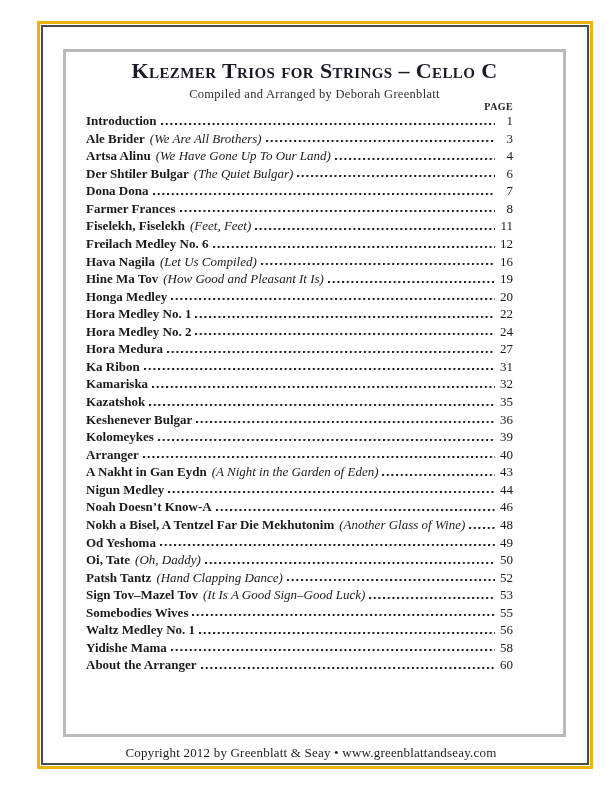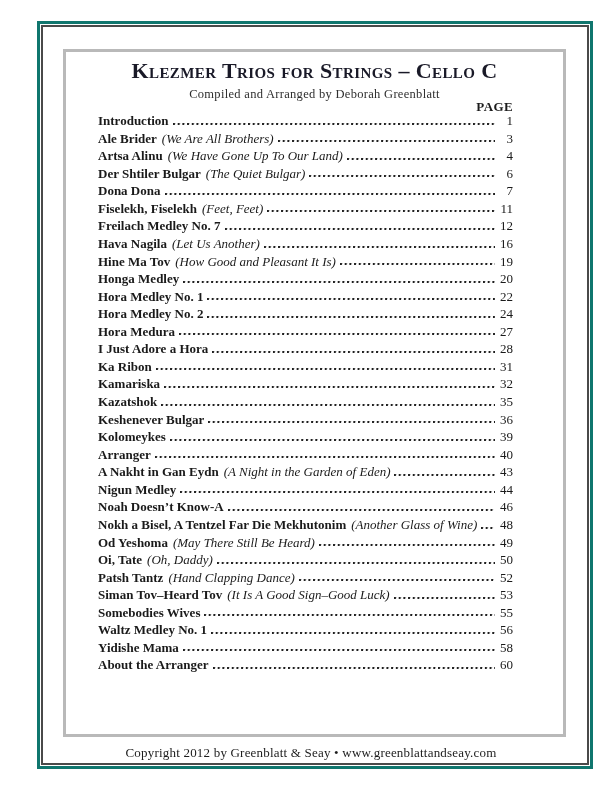--- a/index.html
+++ b/index.html
@@ -8,21 +8,21 @@
     width: 612px; height: 792px;
     background: #ffffff;
     font-family: "Liberation Serif", "DejaVu Serif", serif;
     color: #1a1a1a;
     overflow: hidden;
   }
   .frame-outer {
     position: absolute; left: 37px; top: 21px;
     width: 556px; height: 748px;
     box-sizing: border-box;
-    border: 3px solid #0f766e;
+    border: 3px solid #eab308;
     padding: 1px;
   }
   .frame-inner {
     position: relative;
     width: 100%; height: 100%;
     box-sizing: border-box;
     border: 2px solid #4a4a4a;
   }
   .content-box {
     position: absolute; left: 20px; top: 22px;
@@ -44,26 +44,26 @@
     text-align: center;
     font-size: 12.5px; line-height: 14px;
     margin-top: 3px;
     color: #2e2e2e;
     letter-spacing: 0.3px;
   }
   .page-label {
     text-align: right;
     padding-right: 50px;
     margin-top: 1px;
-    font-size: 13px; line-height: 10px;
+    font-size: 10px; line-height: 10px;
     font-weight: bold;
     letter-spacing: 0.4px;
     color: #1c1c1c;
   }
-  .toc { padding: 0 50px 0 32px; }
+  .toc { padding: 0 50px 0 20px; }
   .row {
     display: flex;
     align-items: baseline;
     height: 17.57px; line-height: 17.57px;
     font-size: 13px;
     white-space: nowrap;
     overflow: hidden;
   }
   .row .t { font-weight: bold; }
   .row .s { font-style: italic; margin-left: 5px; }
@@ -127,39 +127,45 @@
               <span class="num">6</span>
             </div>
 
             <div class="row">
               <span class="t">Dona Dona</span>
 
               <span class="leader"></span>
               <span class="num">7</span>
             </div>
 
+            <div class="row">
+              <span class="t">Farmer Frances</span>
+
+              <span class="leader"></span>
+              <span class="num">8</span>
+            </div>
 
             <div class="row">
               <span class="t">Fiselekh, Fiselekh</span>
               <span class="s">(Feet, Feet)</span>
               <span class="leader"></span>
               <span class="num">11</span>
             </div>
 
             <div class="row">
-              <span class="t">Freilach Medley No. 7</span>
+              <span class="t">Freilach Medley No. 6</span>
 
               <span class="leader"></span>
               <span class="num">12</span>
             </div>
 
 
             <div class="row">
               <span class="t">Hava Nagila</span>
-              <span class="s">(Let Us Another)</span>
+              <span class="s">(Let Us Compiled)</span>
               <span class="leader"></span>
               <span class="num">16</span>
             </div>
 
             <div class="row">
               <span class="t">Hine Ma Tov</span>
               <span class="s">(How Good and Pleasant It Is)</span>
               <span class="leader"></span>
               <span class="num">19</span>
             </div>
@@ -185,26 +191,20 @@
               <span class="num">24</span>
             </div>
 
             <div class="row">
               <span class="t">Hora Medura</span>
 
               <span class="leader"></span>
               <span class="num">27</span>
             </div>
 
-            <div class="row">
-              <span class="t">I Just Adore a Hora</span>
-
-              <span class="leader"></span>
-              <span class="num">28</span>
-            </div>
 
             <div class="row">
               <span class="t">Ka Ribon</span>
 
               <span class="leader"></span>
               <span class="num">31</span>
             </div>
 
             <div class="row">
               <span class="t">Kamariska</span>
@@ -264,41 +264,40 @@
 
             <div class="row">
               <span class="t">Nokh a Bisel, A Tentzel Far Die Mekhutonim</span>
               <span class="s">(Another Glass of Wine)</span>
               <span class="leader"></span>
               <span class="num">48</span>
             </div>
 
             <div class="row">
               <span class="t">Od Yeshoma</span>
-              <span class="s">(May There Still Be Heard)</span>
               <span class="leader"></span>
               <span class="num">49</span>
             </div>
 
             <div class="row">
               <span class="t">Oi, Tate</span>
               <span class="s">(Oh, Daddy)</span>
               <span class="leader"></span>
               <span class="num">50</span>
             </div>
 
             <div class="row">
               <span class="t">Patsh Tantz</span>
               <span class="s">(Hand Clapping Dance)</span>
               <span class="leader"></span>
               <span class="num">52</span>
             </div>
 
             <div class="row">
-              <span class="t">Siman Tov–Heard Tov</span>
+              <span class="t">Sign Tov–Mazel Tov</span>
               <span class="s">(It Is A Good Sign–Good Luck)</span>
               <span class="leader"></span>
               <span class="num">53</span>
             </div>
 
             <div class="row">
               <span class="t">Somebodies Wives</span>
 
               <span class="leader"></span>
               <span class="num">55</span>

